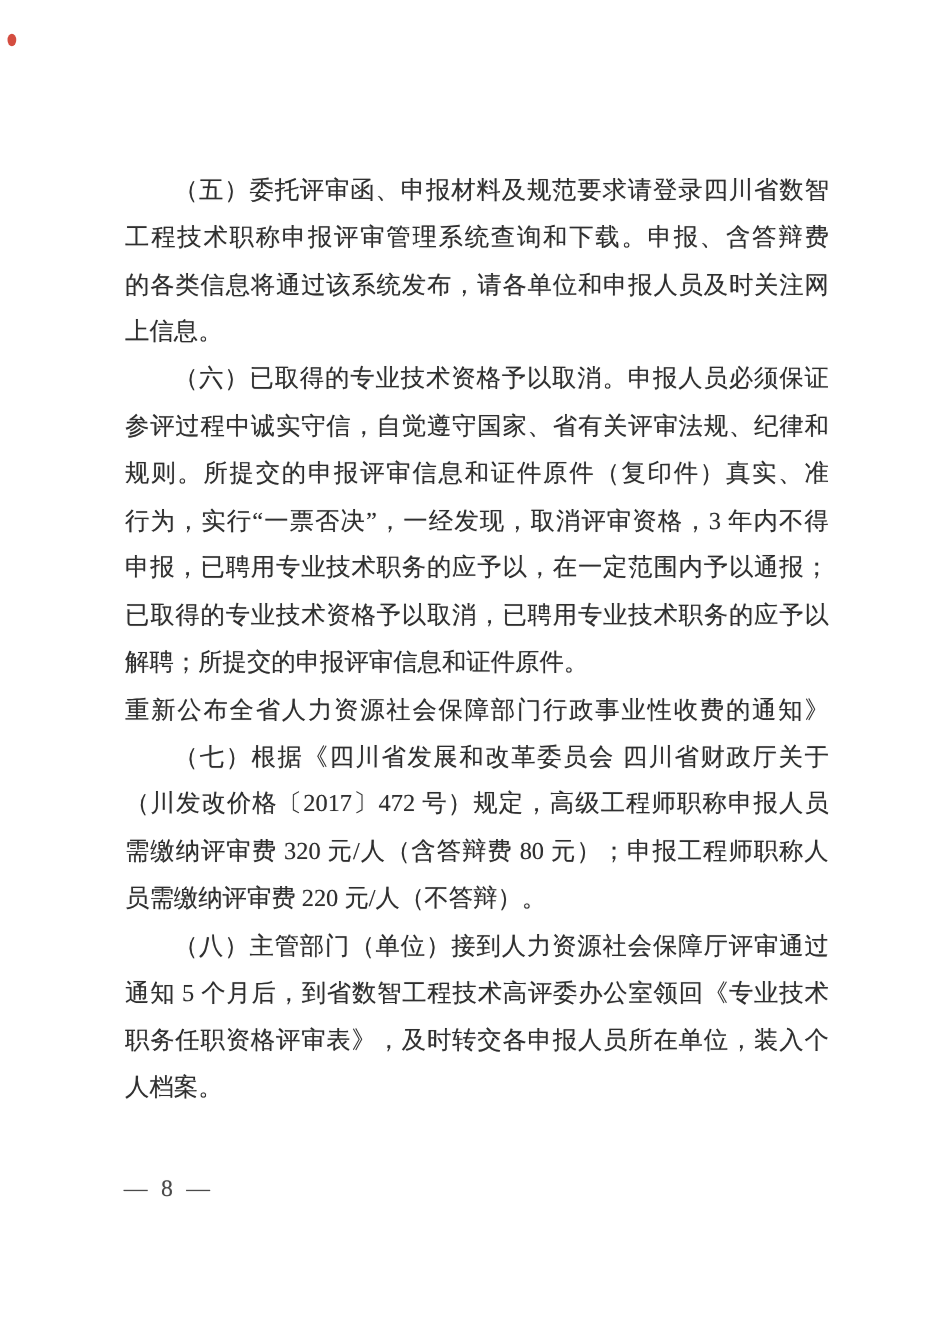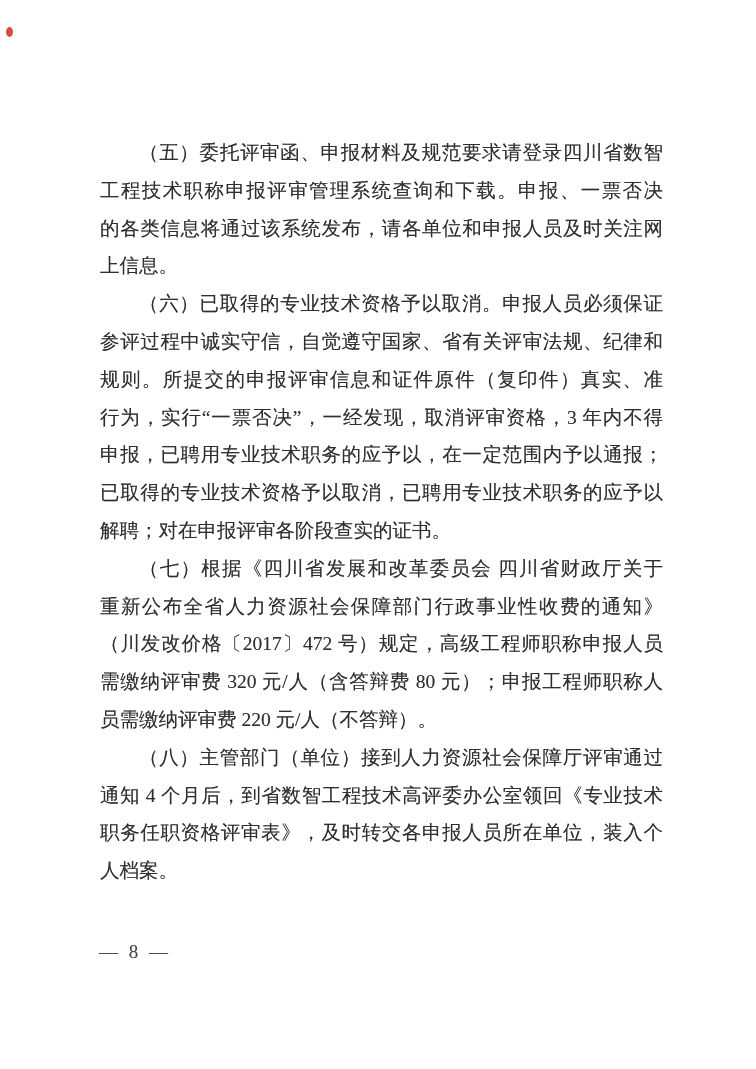--- a/index.html
+++ b/index.html
@@ -65,41 +65,41 @@
   }
 </style>
 </head>
 <body>
 
 <div class="page" style="background: rgb(255, 255, 255);">
   <span class="red-mark" style="background: rgb(207, 58, 43);"></span>
   <div class="doc-body" style="color: rgb(47, 47, 47);">
       <div class="paragraph">
         <div class="line first">（五）委托评审函、申报材料及规范要求请登录四川省数智</div>
-        <div class="line">工程技术职称申报评审管理系统查询和下载。申报、一票否决</div>
+        <div class="line">工程技术职称申报评审管理系统查询和下载。申报、含答辩费</div>
         <div class="line">的各类信息将通过该系统发布，请各单位和申报人员及时关注网</div>
         <div class="line last">上信息。</div>
       </div>
       <div class="paragraph">
         <div class="line first">（六）已取得的专业技术资格予以取消。申报人员必须保证在</div>
         <div class="line">参评过程中诚实守信，自觉遵守国家、省有关评审法规、纪律和</div>
         <div class="line">规则。所提交的申报评审信息和证件原件（复印件）真实、准确。</div>
         <div class="line">行为，实行“一票否决”，一经发现，取消评审资格，3 年内不得</div>
         <div class="line">申报，已聘用专业技术职务的应予以，在一定范围内予以通报；</div>
         <div class="line">已取得的专业技术资格予以取消，已聘用专业技术职务的应予以</div>
-        <div class="line last">解聘；对在申报评审各阶段查实的证书。</div>
+        <div class="line last">解聘；所提交的申报评审信息和证件原件。</div>
       </div>
       <div class="paragraph">
+        <div class="line">重新公布全省人力资源社会保障部门行政事业性收费的通知》</div>
         <div class="line first">（七）根据《四川省发展和改革委员会 四川省财政厅关于</div>
-        <div class="line">重新公布全省人力资源社会保障部门行政事业性收费的通知》</div>
         <div class="line">（川发改价格〔2017〕472 号）规定，高级工程师职称申报人员</div>
         <div class="line">需缴纳评审费 320 元/人（含答辩费 80 元）；申报工程师职称人</div>
         <div class="line last">员需缴纳评审费 220 元/人（不答辩）。</div>
       </div>
       <div class="paragraph">
         <div class="line first">（八）主管部门（单位）接到人力资源社会保障厅评审通过</div>
-        <div class="line">通知 4 个月后，到省数智工程技术高评委办公室领回《专业技术</div>
+        <div class="line">通知 5 个月后，到省数智工程技术高评委办公室领回《专业技术</div>
         <div class="line">职务任职资格评审表》，及时转交各申报人员所在单位，装入个</div>
         <div class="line last">人档案。</div>
       </div>
     </div>
   <div class="page-number" style="color: rgb(74, 74, 74);">— 8 —</div>
 </div>
 
 </body></html>

